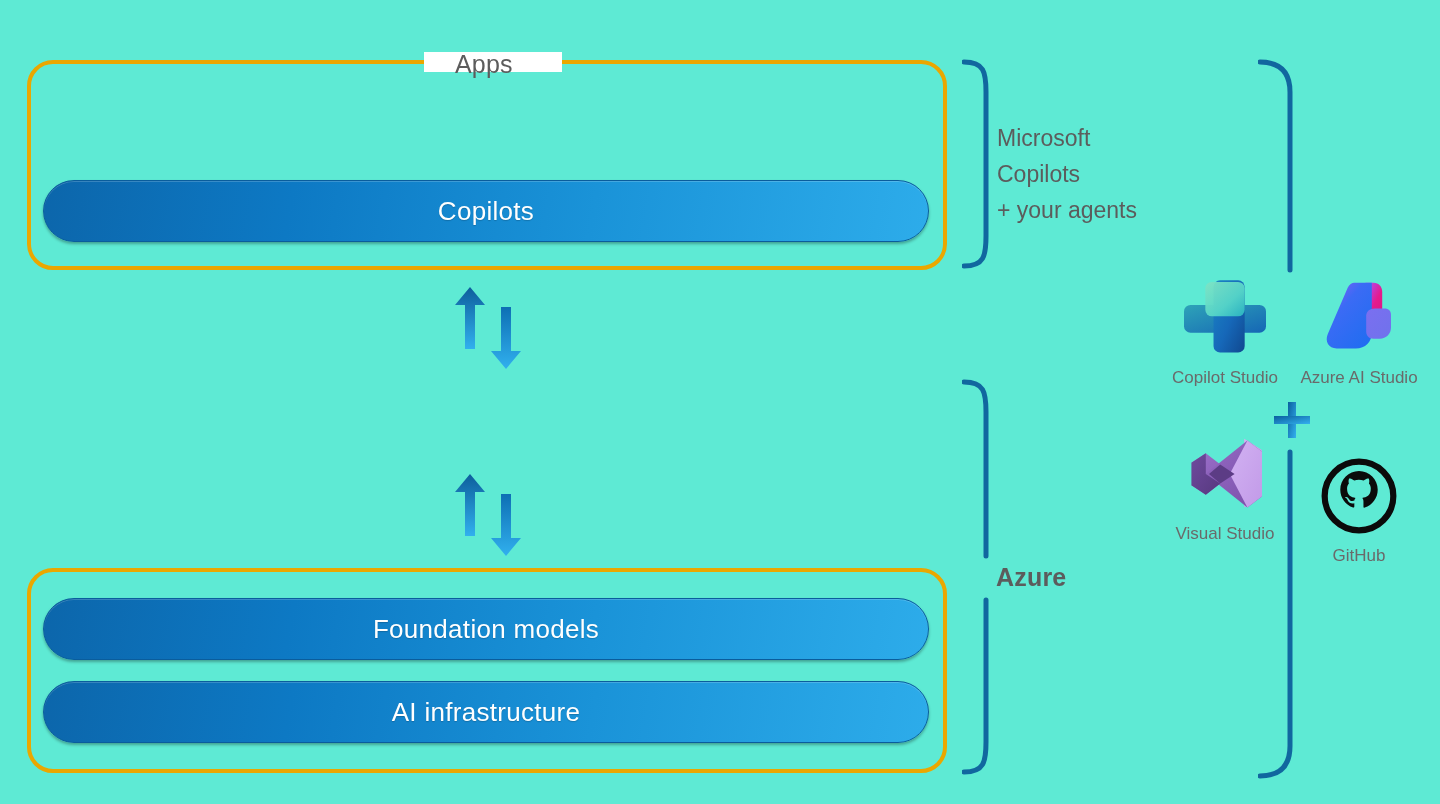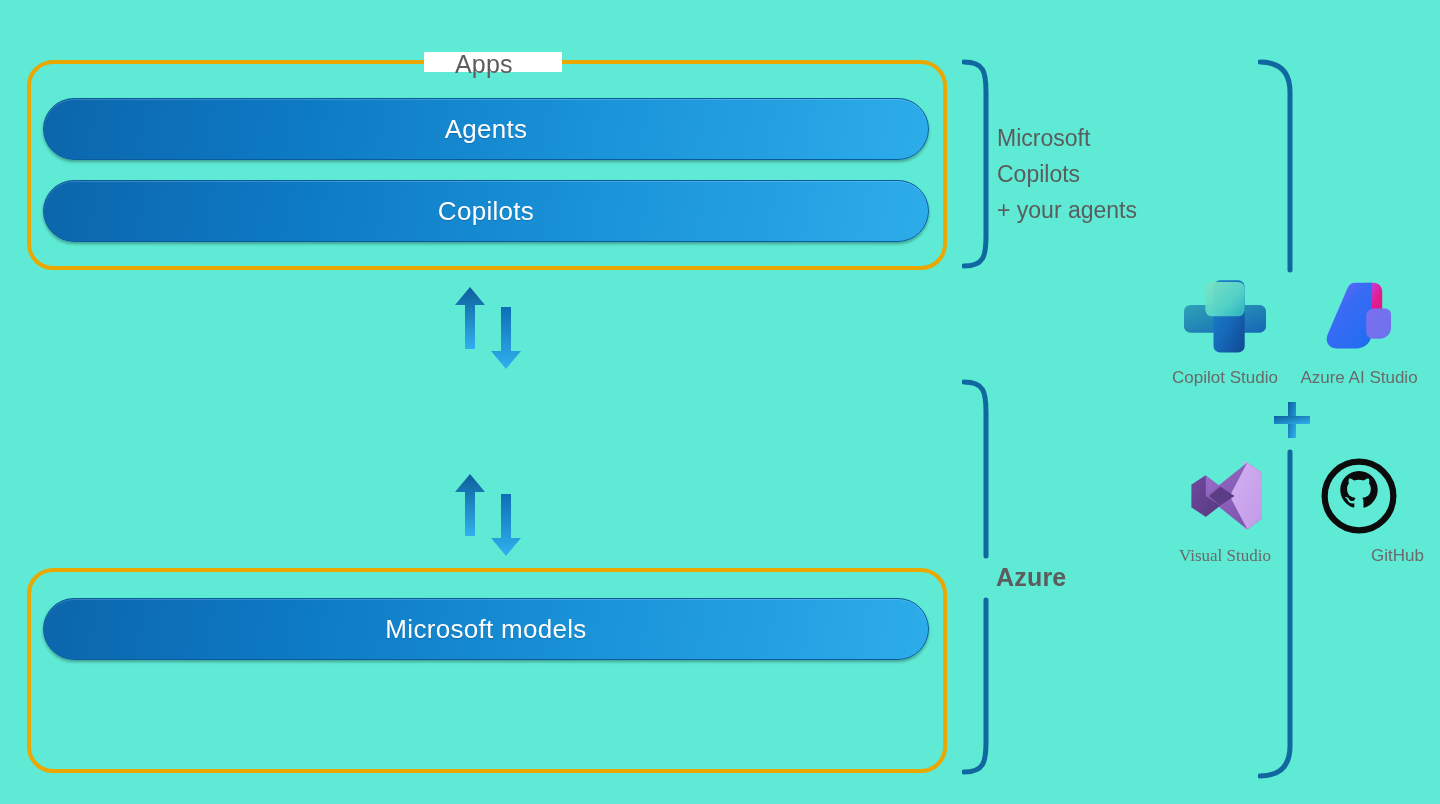--- a/index.html
+++ b/index.html
@@ -114,44 +114,41 @@
   }
   .logo-caption {
     display: block;
     margin-top: 4px;
     color: #6a6a6a;
     font-size: 17px;
     white-space: nowrap;
   }
   #tile-copilot-studio  { left: 1160px; top: 272px; }
   #tile-azure-ai-studio { left: 1294px; top: 272px; }
-  #tile-visual-studio   { left: 1160px; top: 450px; font-family: Liberation Serif, serif; }
-  #tile-github          { left: 1294px; top: 450px; text-align: right; }
+  #tile-visual-studio   { left: 1160px; top: 428px; }
+  #tile-github          { left: 1294px; top: 450px; }
 
   #plus-sign {
     position: absolute;
     left: 1270px;
     top: 398px;
     width: 44px;
     height: 44px;
     z-index: 5;
   }
 </style>
 </head>
 <body>
 
 <div id="stage">
 
   <div id="apps-box" class="gold-box"></div>
   <div id="apps-gap" class="border-gap"></div>
   <div id="apps-label" class="group-label">Apps</div>
 
-  <div id="pill-agents" class="pill">
-    <span class="pill-label">Agents</span>
-  </div>
 
   <div id="pill-copilots" class="pill">
     <span class="pill-label">Copilots</span>
   </div>
 
   <svg id="arrows-top" class="arrow-pair" width="80" height="90" viewBox="0 0 80 90">
     <defs>
       <linearGradient id="agUp" x1="0" y1="0" x2="0" y2="1">
         <stop offset="0%" stop-color="#0d5e9c"></stop>
         <stop offset="100%" stop-color="#31b0ee"></stop>
@@ -175,23 +172,26 @@
       <path d="M18 4 L33 22 L23 22 L23 66 L13 66 L13 22 L3 22 Z" fill="url(#agUp)"></path>
     </g>
     <g>
       <path d="M49 24 L59 24 L59 68 L69 68 L54 86 L39 68 L49 68 Z" fill="url(#agDn)"></path>
     </g>
   </svg>
 
   <div id="azure-box" class="gold-box"></div>
 
   <div id="pill-foundation" class="pill">
-    <span class="pill-label">Microsoft models</span>
-  </div>
-
+    <span class="pill-label">Foundation models</span>
+  </div>
+
+  <div id="pill-infra" class="pill">
+    <span class="pill-label">AI infrastructure</span>
+  </div>
 
   <svg id="bracket-copilots" class="bracket" width="40" height="212" viewBox="0 0 40 212">
     <path d="M2 4 C22 4 24 14 24 34 L24 178 C24 198 22 208 2 208" fill="none" stroke="#11679f" stroke-width="5" stroke-linecap="round"></path>
   </svg>
   <div id="copilots-note">Microsoft
 Copilots
 + your agents</div>
 
   <svg id="bracket-azure" class="bracket" width="40" height="398" viewBox="0 0 40 398">
     <path d="M2 4 C22 4 24 14 24 34 L24 178" fill="none" stroke="#11679f" stroke-width="5" stroke-linecap="round"></path>

